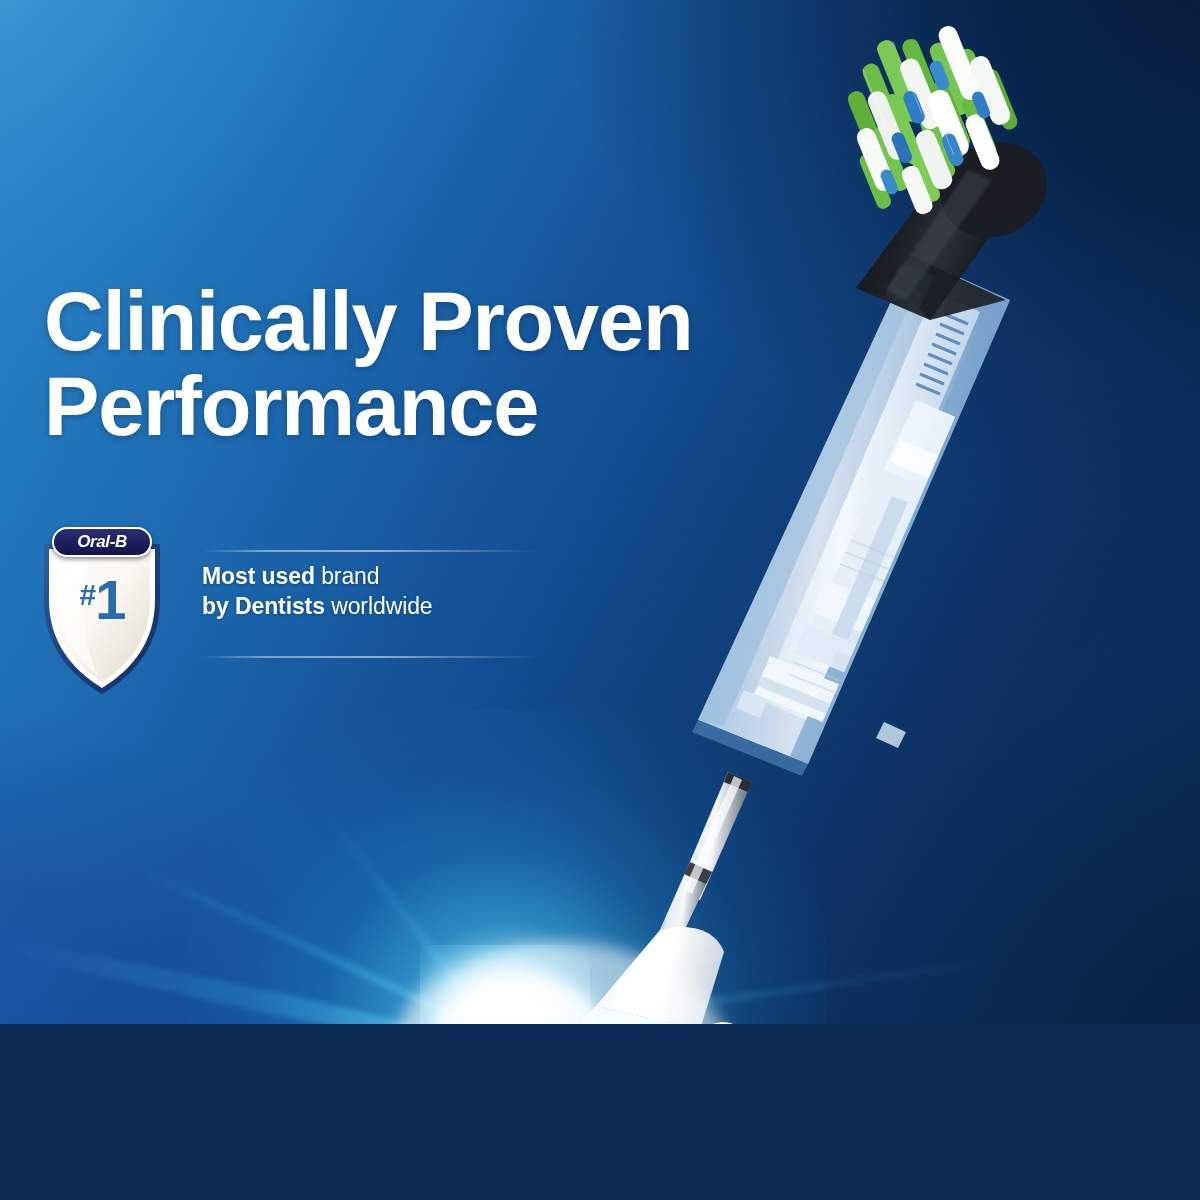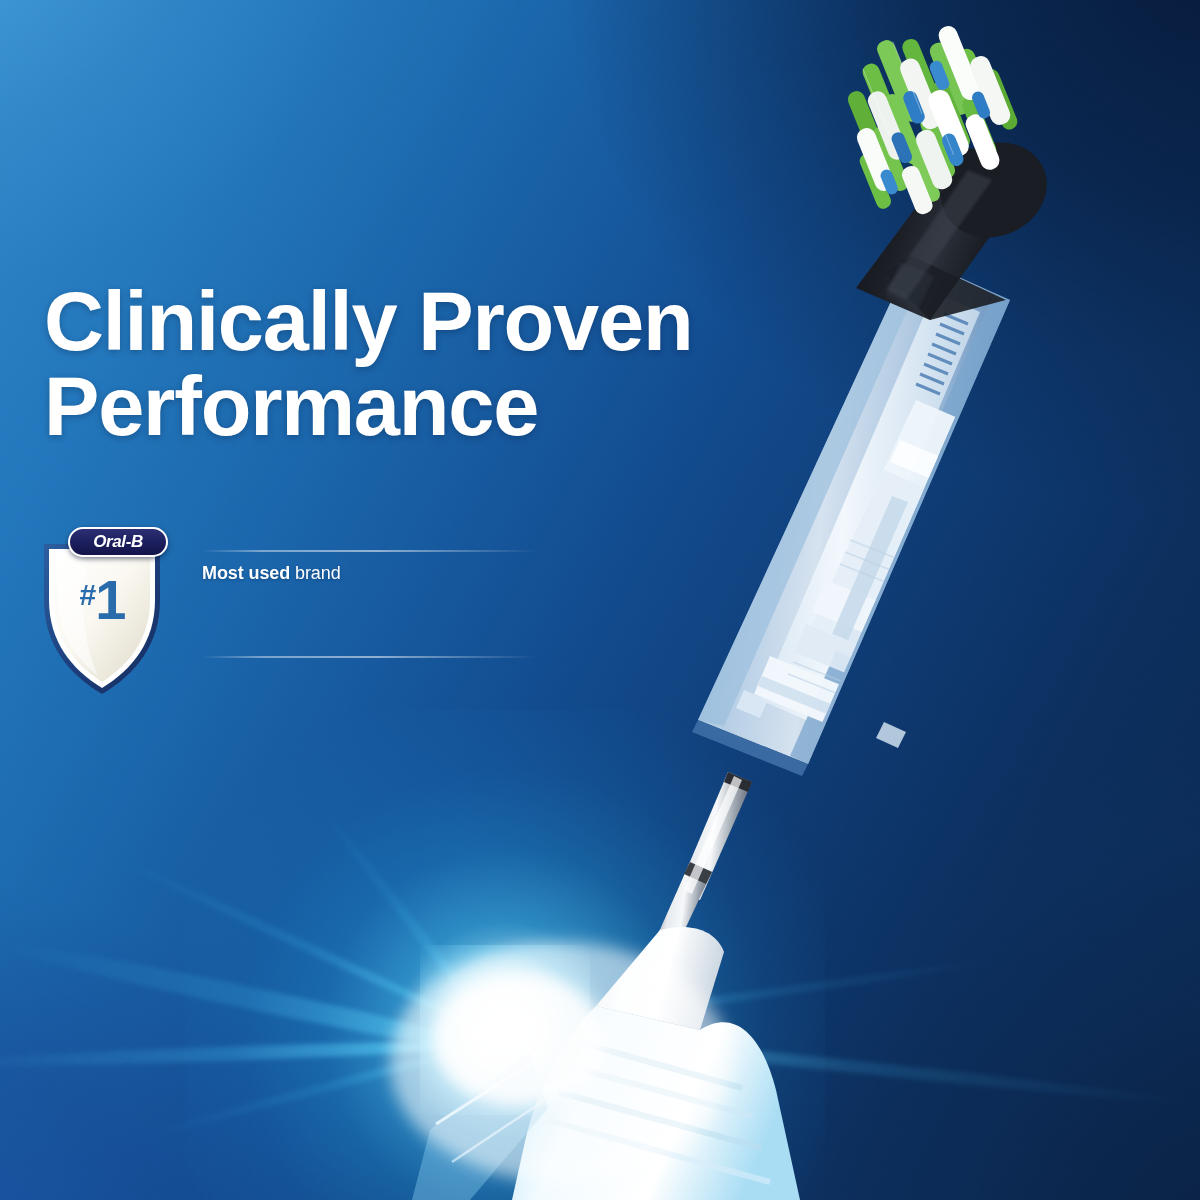--- a/index.html
+++ b/index.html
@@ -5,21 +5,21 @@
   * { margin:0; padding:0; box-sizing:border-box; }
   html, body {
     width:1200px; height:1200px;
     font-family:"Liberation Sans", sans-serif;
     overflow:hidden; background:#0d2b55;
   }
 
   
   #stage {
     position:relative;
-    width:1200px; height:1200px;
+    width:1200px; height:1024px;
     overflow:hidden;
     background:#15539b;
   }
 
   
   .bg-layer { position:absolute; inset:0; pointer-events:none; }
 
   #bg-base {
     background:
       linear-gradient(118deg,
@@ -119,21 +119,21 @@
   #badge-block {
     position:absolute; left:40px; top:528px;
     width:470px; height:178px;
     display:flex; align-items:flex-start;
   }
 
   #shield-holder { position:relative; width:124px; height:170px; flex:0 0 124px; }
   #shield-svg { position:absolute; left:0; top:0; width:124px; height:170px; }
 
   #oralb-ribbon {
-    position:absolute; left:28px; top:-1px;
+    position:absolute; left:12px; top:-1px;
     width:100px; height:30px;
     background:linear-gradient(180deg,#2c2f72 0%, #1d2060 48%, #141449 100%);
     border:2.5px solid #ffffff;
     border-radius:16px;
     display:flex; align-items:center; justify-content:center;
     box-shadow:0 2px 5px rgba(0,12,40,.5);
     z-index:3;
   }
   #oralb-ribbon-text {
     color:#ffffff; font-size:17px; font-weight:700;
@@ -159,21 +159,21 @@
   .claim-rule {
     position:absolute; left:0; width:336px; height:2px;
     background:linear-gradient(90deg,
       rgba(255,255,255,0) 0%, rgba(255,255,255,.42) 18%,
       rgba(255,255,255,.52) 52%, rgba(255,255,255,0) 100%);
   }
   #claim-rule-top    { top:22px; }
   #claim-rule-bottom { top:128px; }
 
   #claim-text {
-    color:#ffffff; font-size:18px; line-height:1.30;
+    color:#ffffff; font-size:23px; line-height:1.30;
     font-weight:400; letter-spacing:-0.1px;
     text-shadow:0 1px 3px rgba(5,28,60,.35);
   }
   #claim-text .strong { font-weight:700; }
   .claim-line { display:block; white-space:nowrap; }
 </style>
 </head>
 <body>
 
 <div id="stage">
@@ -422,17 +422,20 @@
     </div>
 
     <div id="claim-holder">
       <div class="claim-rule" id="claim-rule-top"></div>
       <div class="claim-rule" id="claim-rule-bottom"></div>
 
       <p id="claim-text">
         <span class="claim-line">
           <span class="strong">Most used</span><span>&nbsp;</span><span>brand</span>
         </span>
+        <span class="claim-line">
+          <span class="strong">by Dentists</span><span>&nbsp;</span><span>worldwide</span>
+        </span>
       </p>
     </div>
   </div>
 
 </div>
 
 </body></html>

